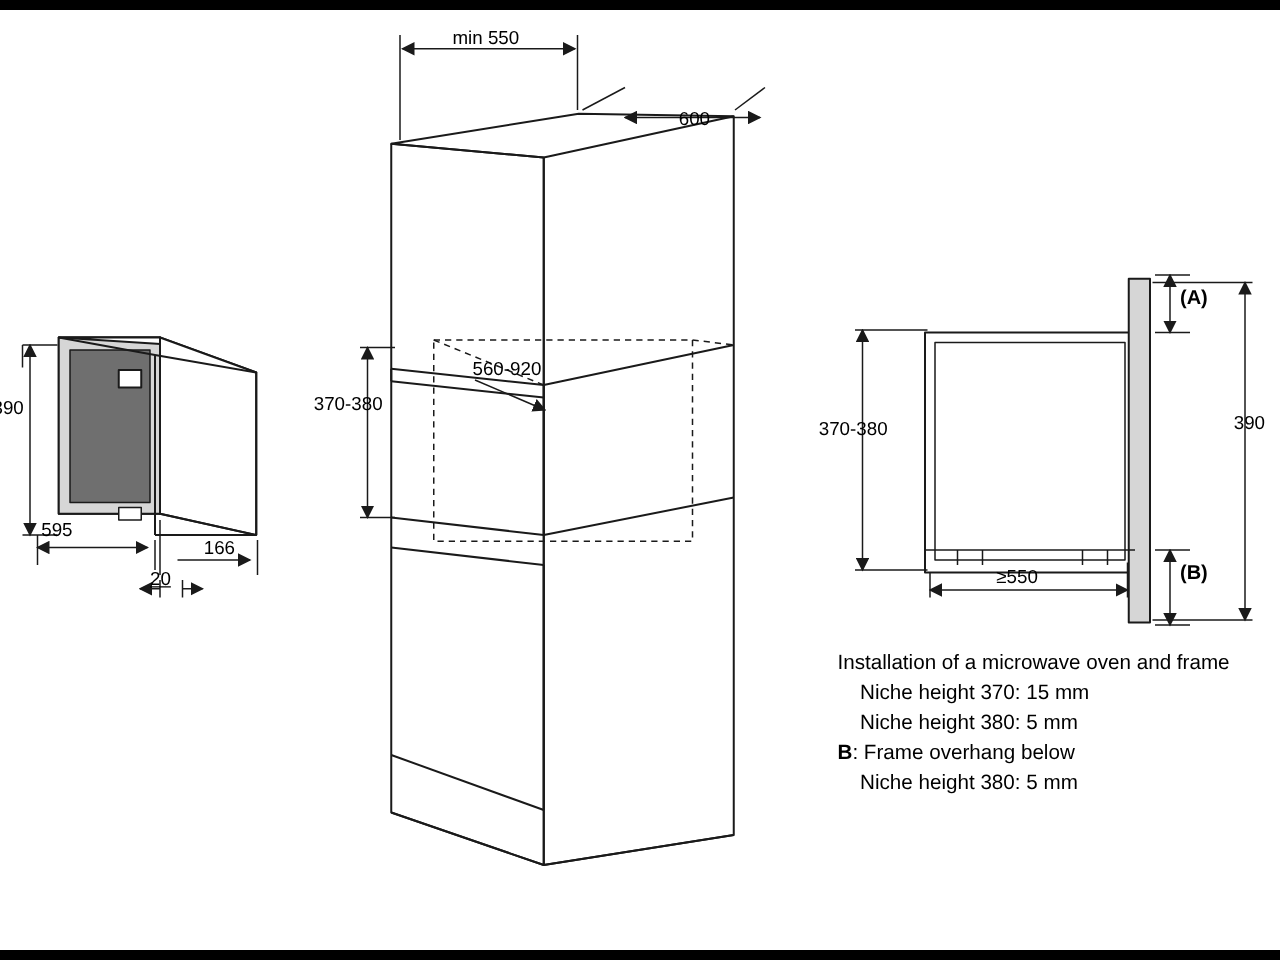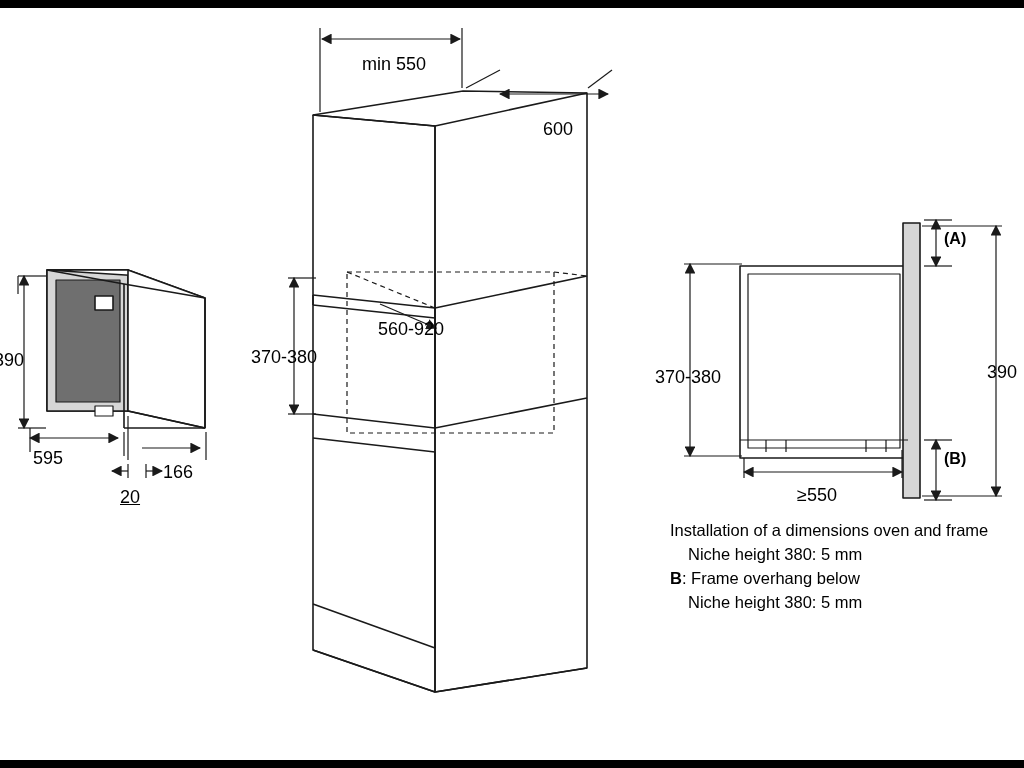--- a/index.html
+++ b/index.html
@@ -31,22 +31,21 @@
     height: 752px;
     display: block;
   }
   .lbl {
     position: absolute;
     color: #000000;
     font-family: "Liberation Sans", sans-serif;
     white-space: nowrap;
   }
   .dim {
-    font-size: 18px;
-    margin-top: 32px;
+    font-size: 15px;
   }
   .legend-line {
     font-size: 16.5px;
     line-height: 24px;
   }
   .legend-line b {
     font-weight: bold;
   }
   .tag {
     font-size: 16px;
@@ -187,22 +186,23 @@
     <div class="lbl dim" style="left:251px; top:307px;">370-380</div>
 
     <div class="lbl dim" style="left:655px; top:327px;">370-380</div>
     <div class="lbl dim" style="left:987px; top:322px;">390</div>
     <div class="lbl dim" style="left:797px; top:445px;">≥550</div>
 
     <div class="lbl tag" style="left:944px; top:222px;">(A)</div>
     <div class="lbl tag" style="left:944px; top:442px;">(B)</div>
 
     <div style="position:absolute; left:670px; top:510px; width:345px;">
-      <div class="legend-line">Installation of a dimensions oven and frame</div>
-
+      <div class="legend-line">Installation of a microwave oven and frame</div>
+
+      <div class="legend-line" style="padding-left:18px;">Niche height 370: 15 mm</div>
       <div class="legend-line" style="padding-left:18px;">Niche height 380: 5 mm</div>
 
       <div class="legend-line">
         <b>B</b><span>: </span><span>Frame overhang below</span>
       </div>
       <div class="legend-line" style="padding-left:18px;">Niche height 380: 5 mm</div>
     </div>
 
   </div>
 </div>

